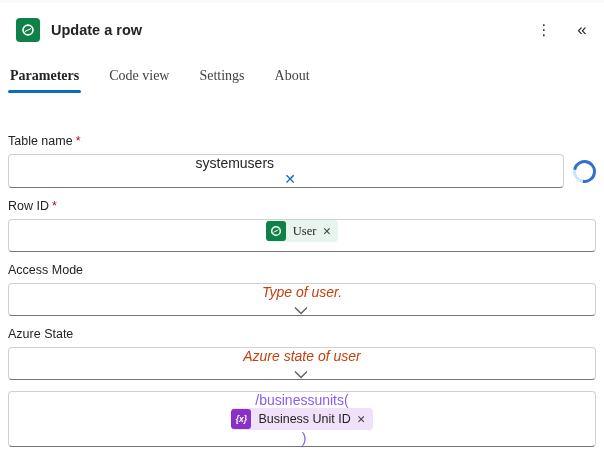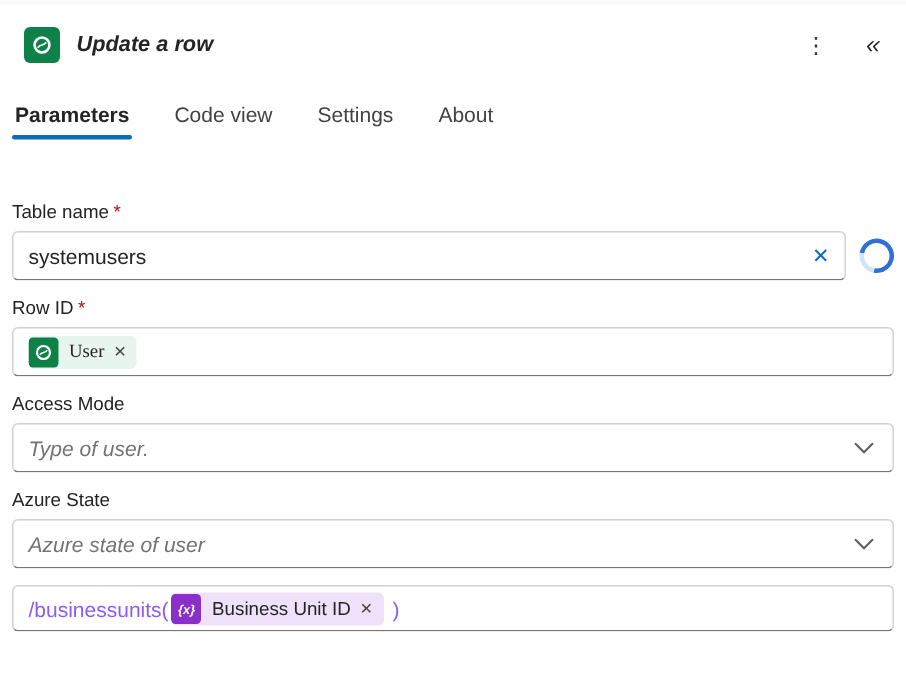--- a/index.html
+++ b/index.html
@@ -1,46 +1,46 @@
 <!DOCTYPE html>
 <html><head>
 <meta charset="utf-8">
 <style>
   * { margin:0; padding:0; box-sizing:border-box; }
   html,body { width:604px; height:454px; background:#ffffff; overflow:hidden;
     font-family:"Liberation Sans","DejaVu Sans",sans-serif; color:#242424; }
   .top-strip { height:3px; background:#fafafa; }
 
   
-  .header { display:flex; align-items:center; padding:15px 10px 0 16px;font-style:italic; }
+  .header { display:flex; align-items:center; padding:15px 10px 0 16px; }
   .app-icon { width:24px; height:24px; border-radius:4px; background:#0e8148;
     display:grid; place-items:center; flex:0 0 auto; }
   .title { font-size:14.5px; font-weight:700; margin-left:11px; flex:1 1 auto; }
   .hdr-actions { display:flex; align-items:center; gap:14px; }
   .icon-btn { width:24px; height:24px; display:grid; place-items:center;
     font-size:15px; color:#323232; cursor:pointer; user-select:none; }
   .menu-glyph { font-size:15px; letter-spacing:0; }
   .collapse-glyph { font-size:17px; color:#2b2b2b; }
 
   
   .tabs { display:flex; margin:20px 0 0 8px; }
   .tab { position:relative; font-size:14px; color:#424242; padding:6px 2px 12px 2px;
-    margin-right:26px; cursor:pointer; }
+    margin-right:26px; cursor:pointer;font-family:Liberation Serif, serif; }
   .tab.active { font-weight:700; color:#242424; }
   .tab.active .tab-underline { position:absolute; left:0; right:0; bottom:3px;
     height:3px; border-radius:2px; background:#0f6cbd; }
 
   
   .fields { margin-top:38px; }
   .field { margin:0 8px 11px 8px; }
   .field-label { font-size:12.5px; color:#242424; margin-bottom:6px; }
   .required-marker { color:#b10e1c; margin-left:3px; font-size:12.5px; }
   .control { min-height:33px; border:1px solid #d1d1d1; border-bottom-color:#767676;
     border-radius:4px; display:flex; align-items:center; padding:0 10px;
-    font-size:14px; background:#fff; }
+    font-size:14px; background:#fff;flex-direction:column; }
   .text-input { border:none; outline:none; flex:1 1 auto; font-size:14px;
     font-family:inherit; color:#242424; background:transparent; height:100%; }
   .row-flex { display:flex; align-items:center; }
   .row-flex .control { flex:1 1 auto; }
   .clear-x { color:#0f6cbd; font-size:14px; padding-left:8px; cursor:pointer; }
   .spinner { width:23px; height:23px; margin-left:9px; flex:0 0 auto;
     border:3px solid #2f6fd6; border-left-color:#cfe4fa; border-radius:50%;
     transform:rotate(-35deg); }
 
   
@@ -50,21 +50,21 @@
   .pill-purple { background:#f0e1fb; }
   .pill-icon { width:20px; height:20px; border-radius:3px; display:grid;
     place-items:center; flex:0 0 auto; }
   .pill-icon.green { background:#0e8148; }
   .pill-icon.purple { background:#8b2fc9; }
   .fx-glyph { color:#fff; font-size:8.5px; font-style:italic; font-weight:700; }
   .pill-label { font-size:12.5px; color:#242424; padding:0 5px 0 7px; white-space:nowrap; }
   .pill-remove { font-size:10.5px; color:#424242; padding:0 7px 0 1px; cursor:pointer; }
 
   
-  .placeholder { flex:1 1 auto; font-style:italic; color:#737373; font-size:14px; }
+  .placeholder { flex:1 1 auto; font-style:italic; color:#c2410c; font-size:14px; }
   .chev { flex:0 0 auto; margin-right:2px; }
 
   
   .expr-control { min-height:31px; }
   .expr-text { font-size:14px; color:#8b5cf6; white-space:pre; }
 </style>
 </head>
 <body>
 
 <div class="top-strip"></div>

